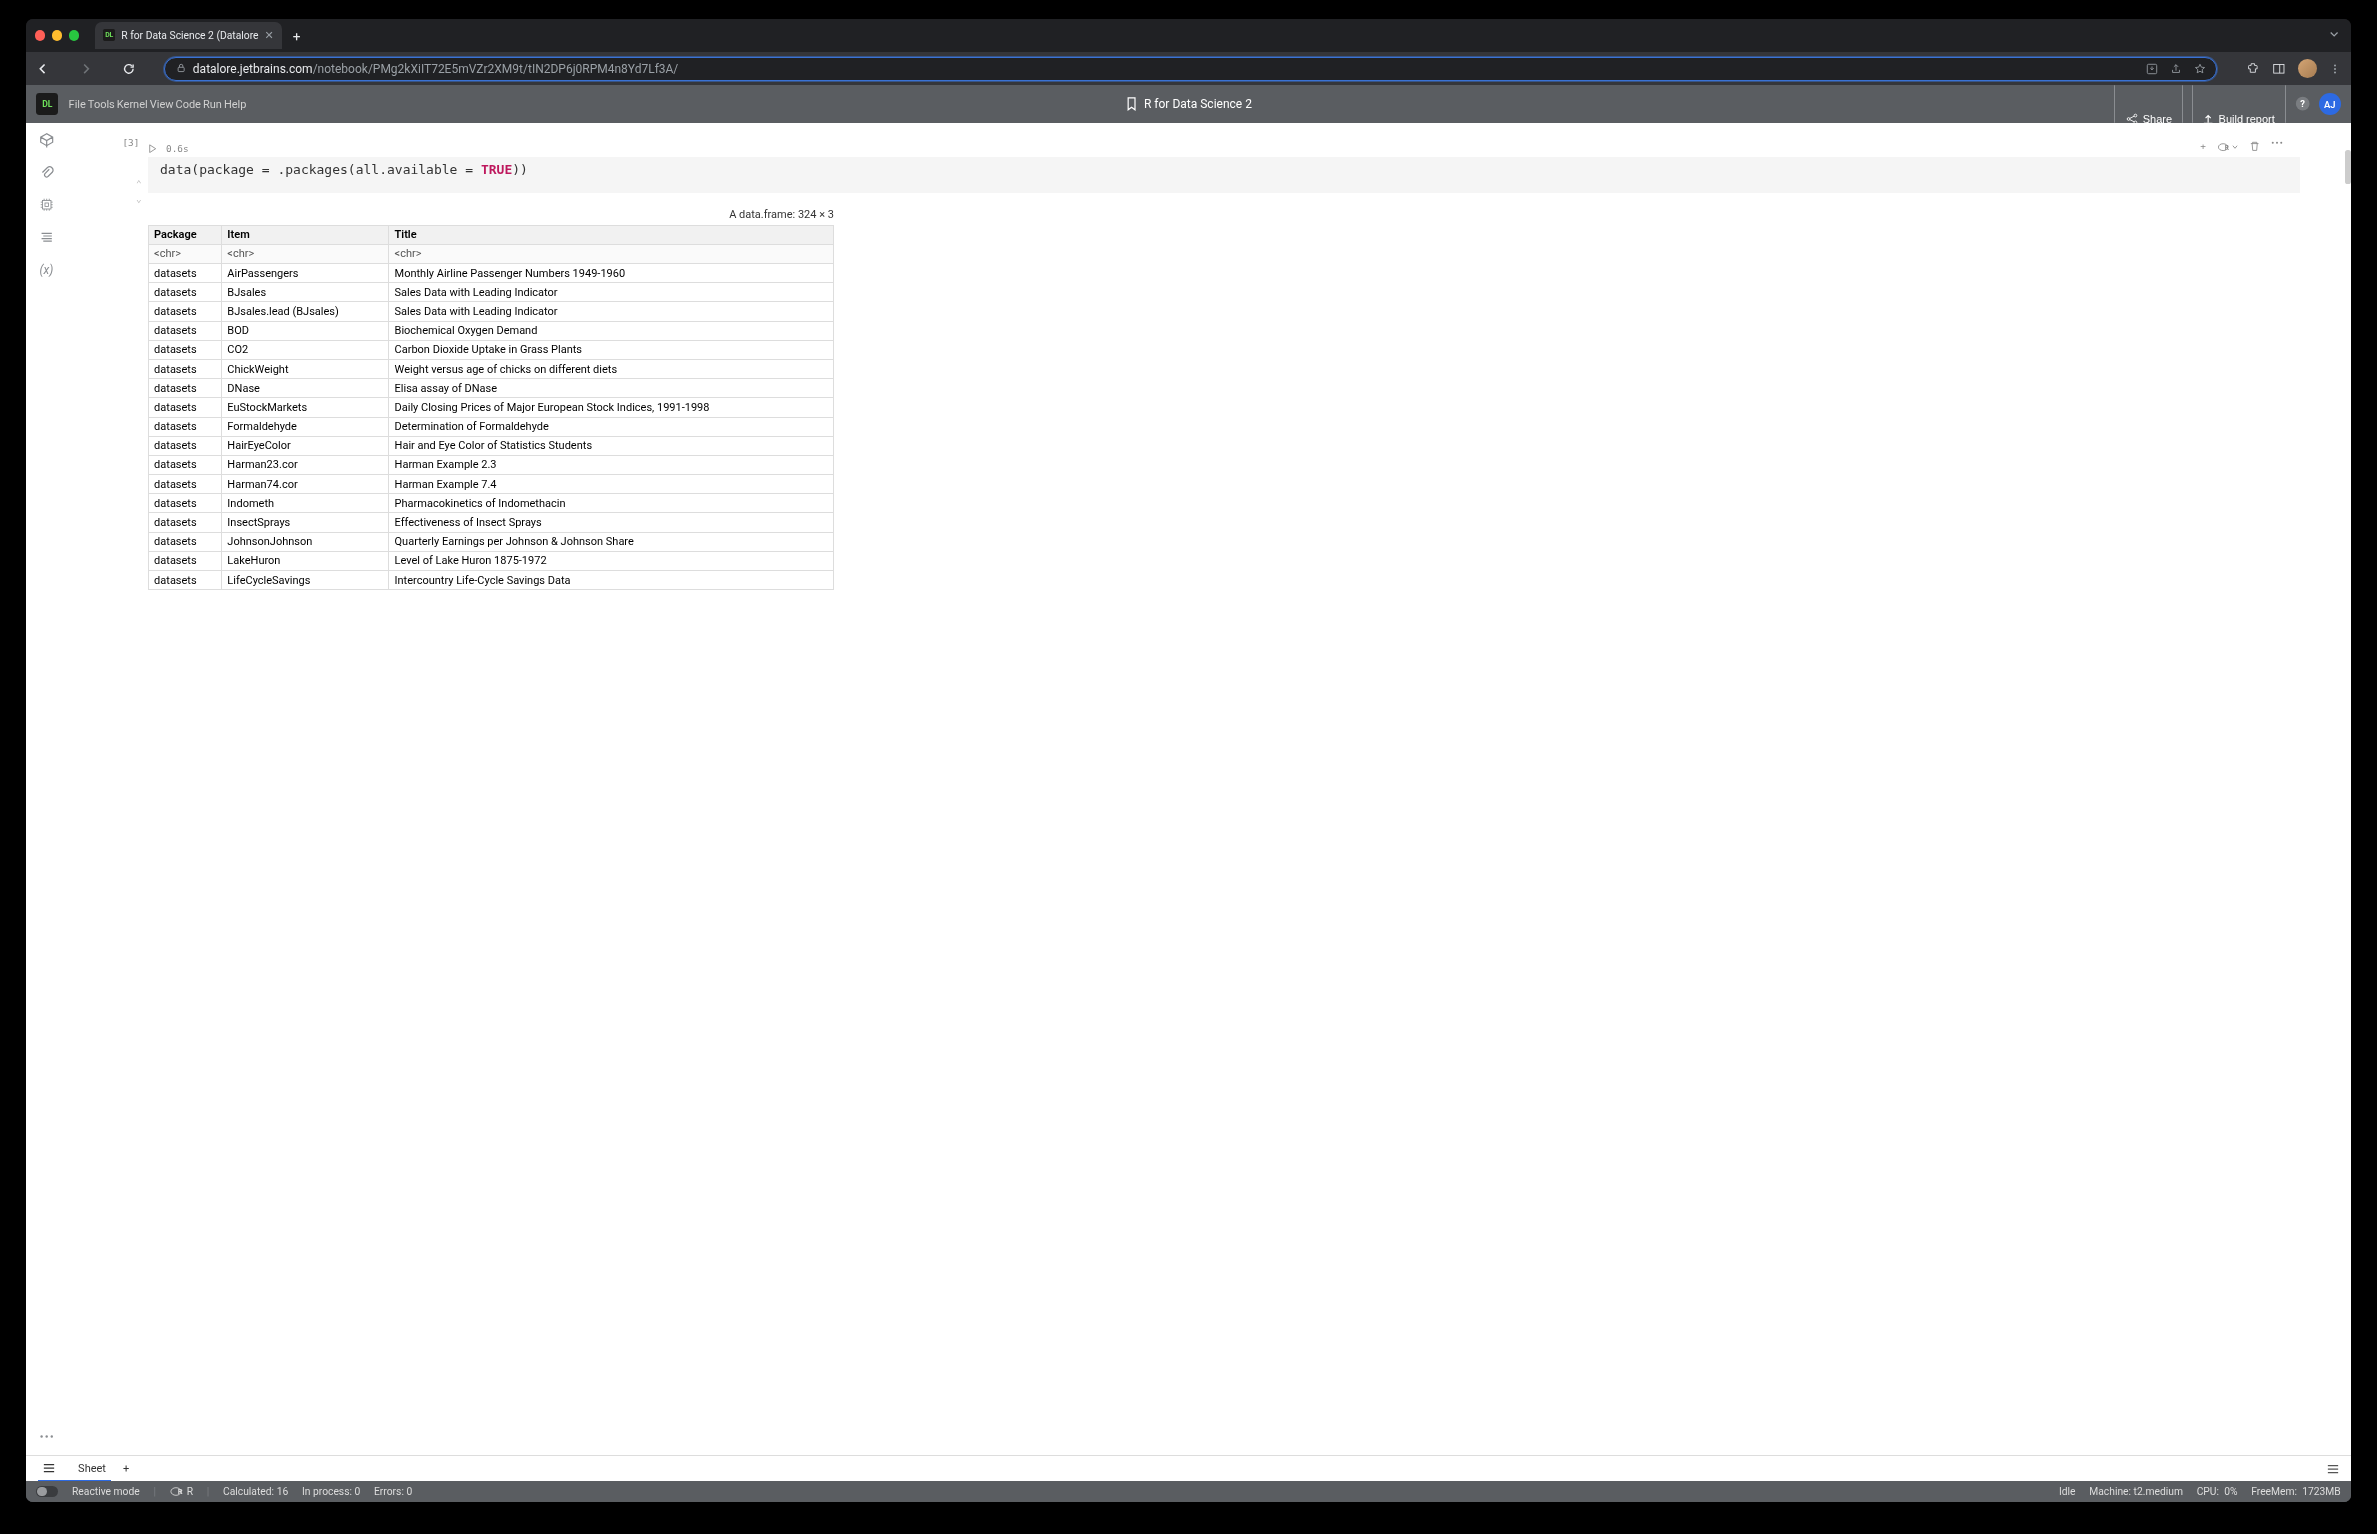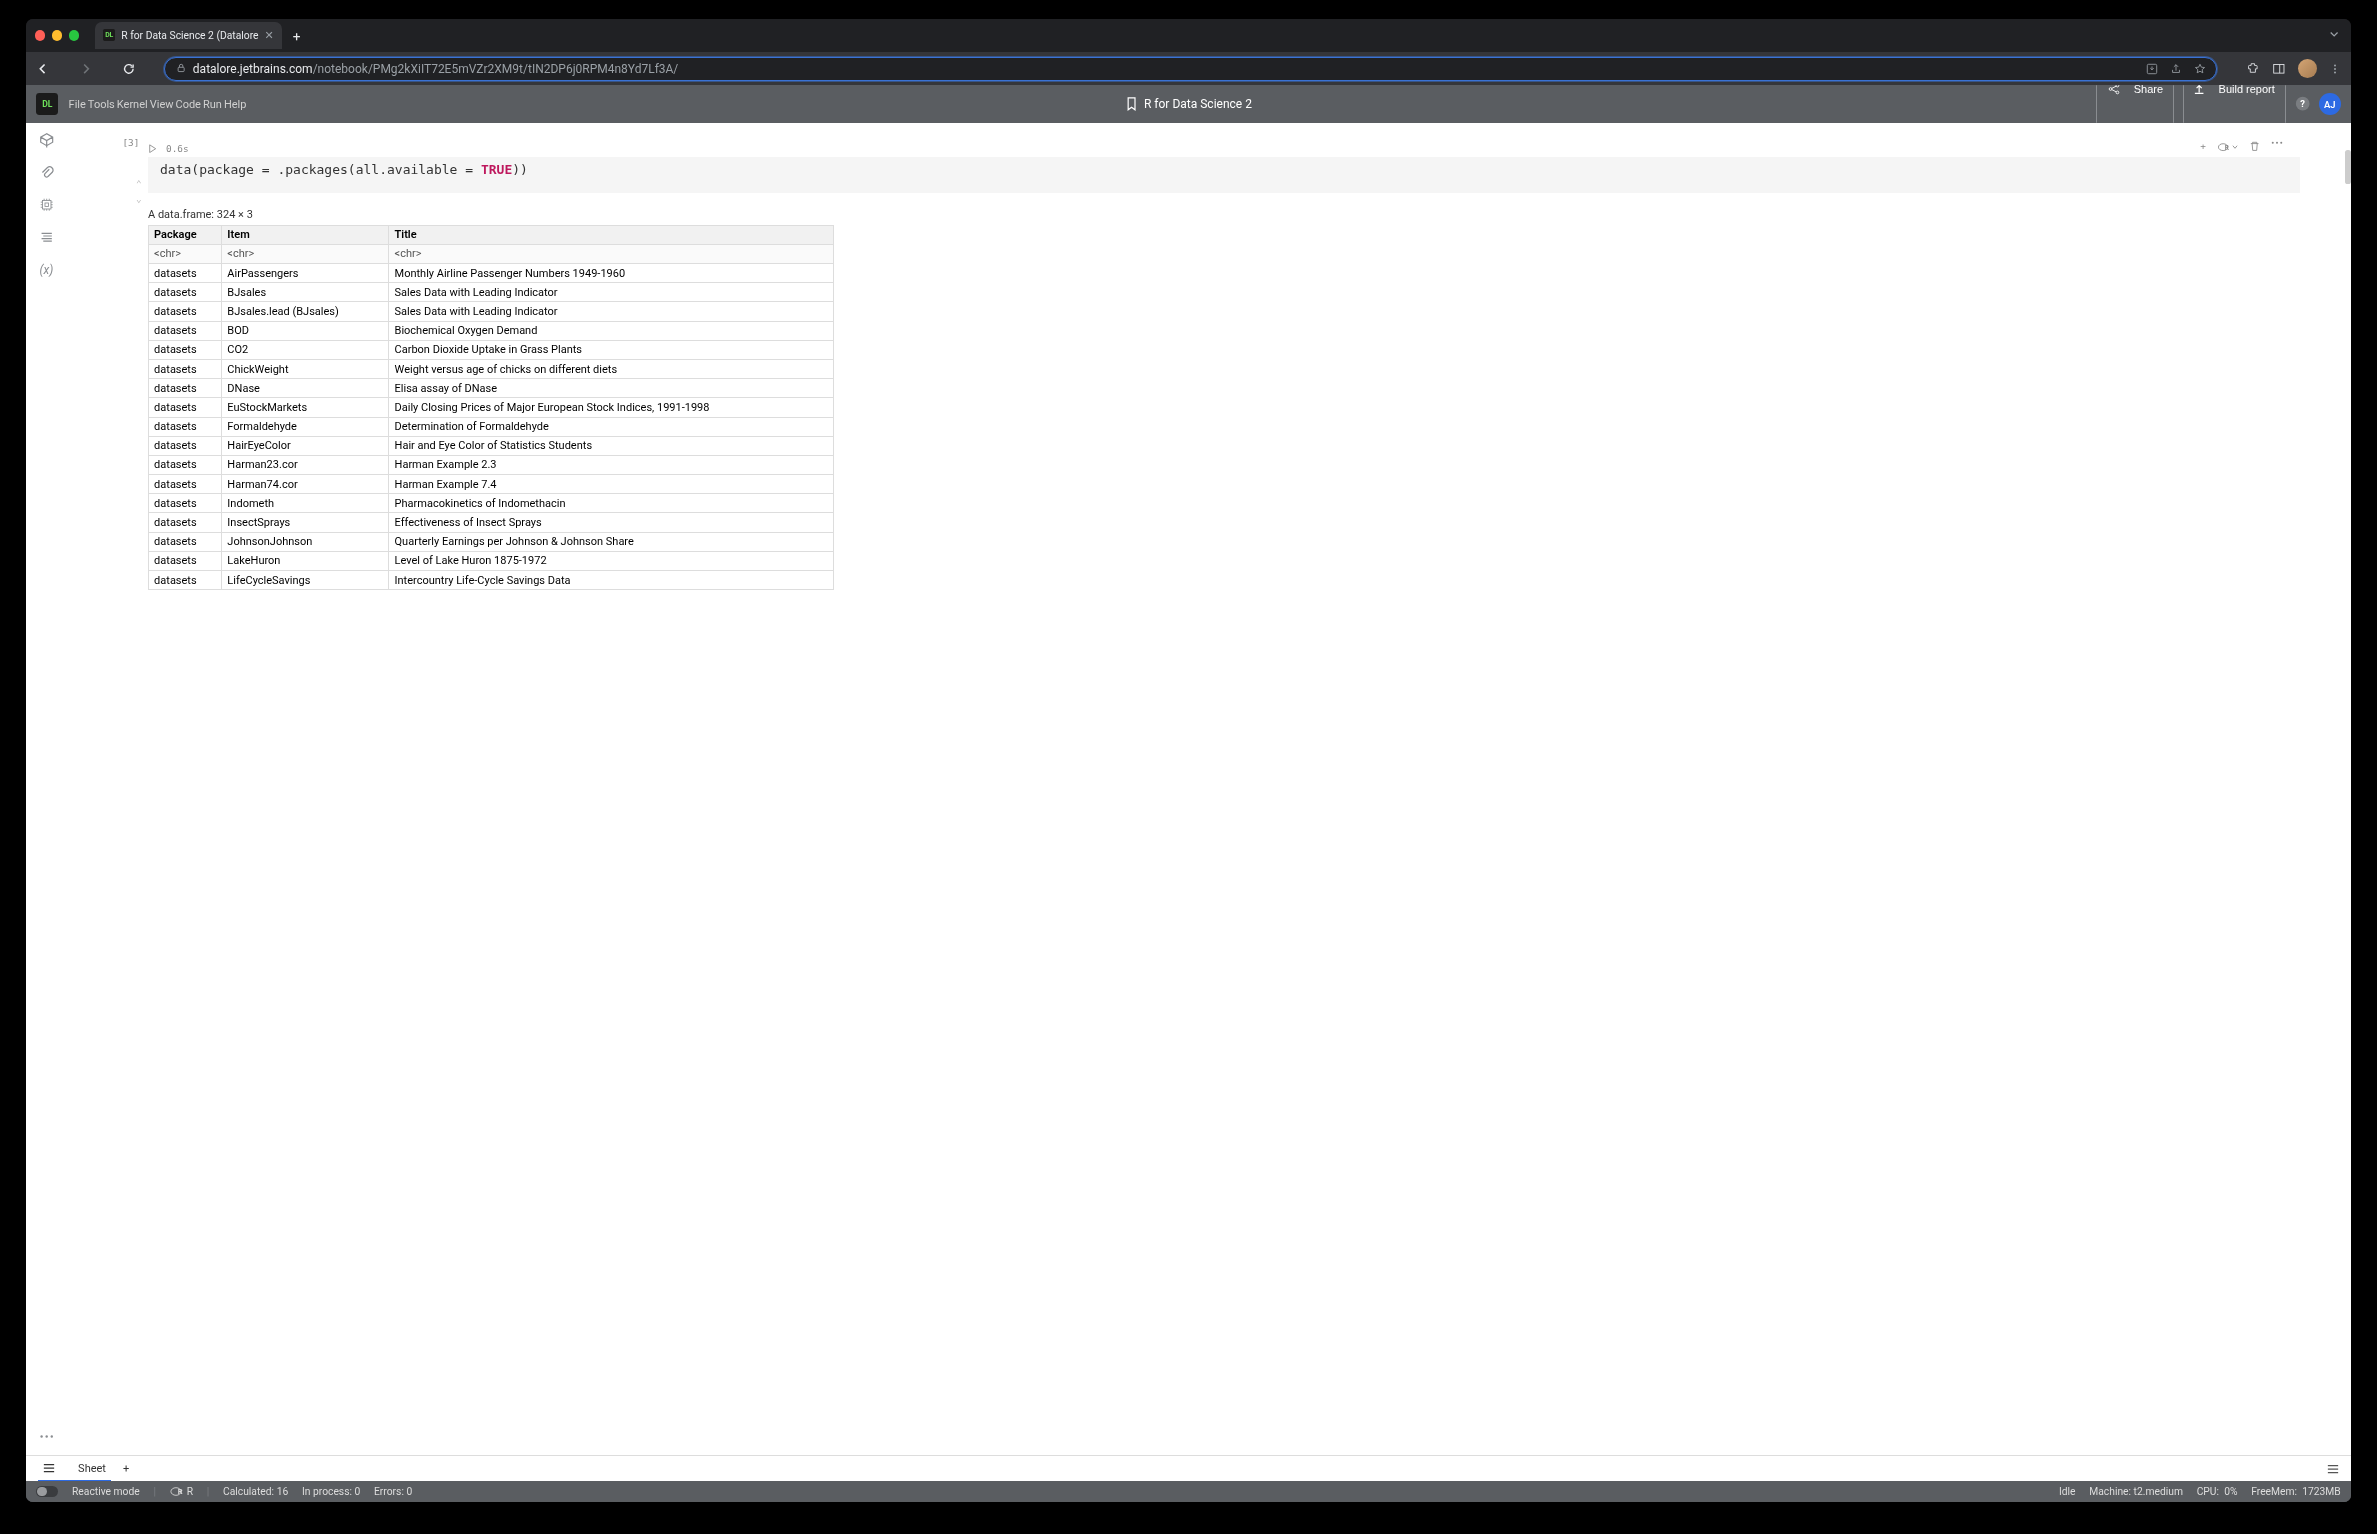--- a/index.html
+++ b/index.html
@@ -108,21 +108,21 @@
 .dl-center { position:absolute; left:50%; transform:translateX(-50%); display:flex; align-items:center; gap:6.9px; color:#fff; font-size:12px; }
 .dl-right { margin-left:auto; display:flex; align-items:center; gap:8.6px; }
 .dl-btn {
   height: 44px;
   border: 0.9px solid #8a8d91;
   border-radius: 3.4px;
   background: transparent;
   color: #fff;
   font-size: 11px;
   padding: 0 10.3px;
-  display:flex; align-items:flex-start; gap:14px;
+  display:flex; align-items:flex-end; gap:5px;
 }
 .dl-avatar { width:22px; height:22px; border-radius:50%; background:#2d6ae3; color:#fff; display:flex; align-items:center; justify-content:center; font-size:9.4px; font-weight:600; }
 .dl-body { flex:1; display:flex; background:#fff; overflow:hidden; position:relative; }
 .left-rail {
   width: 41px;
   background:#fff;
   border-right: none;
   display:flex; flex-direction:column; align-items:center;
   padding-top:8.6px;
   gap:15.4px;
@@ -155,21 +155,21 @@
   padding: 5.1px 12px 15.4px 12px;
   font-family: "SF Mono", Menlo, monospace;
   font-size: 13px;
   color:#333;
   position:relative;
 }
 .code-cell .kw-true { color:#be185d; font-weight:600; }
 .fold-icon { position:absolute; left:-12px; color:#bbb; font-size:9.4px; }
 .output { padding: 15.4px 0 0 0; }
 .output h3 { font-size:13.7px; font-weight:700; margin-bottom: 8.6px; }
-.df-caption { text-align:left; font-size:11px; color:#333; margin-bottom:3.4px; width:686px; }
+.df-caption { text-align:right; font-size:11px; color:#333; margin-bottom:3.4px; width:686px; }
 table.df {
   border-collapse: collapse;
   width: 686px;
   font-size: 11px;
 }
 table.df th, table.df td {
   border: 0.9px solid #ddd;
   padding: 2.6px 5.1px;
   text-align: left;
 }

